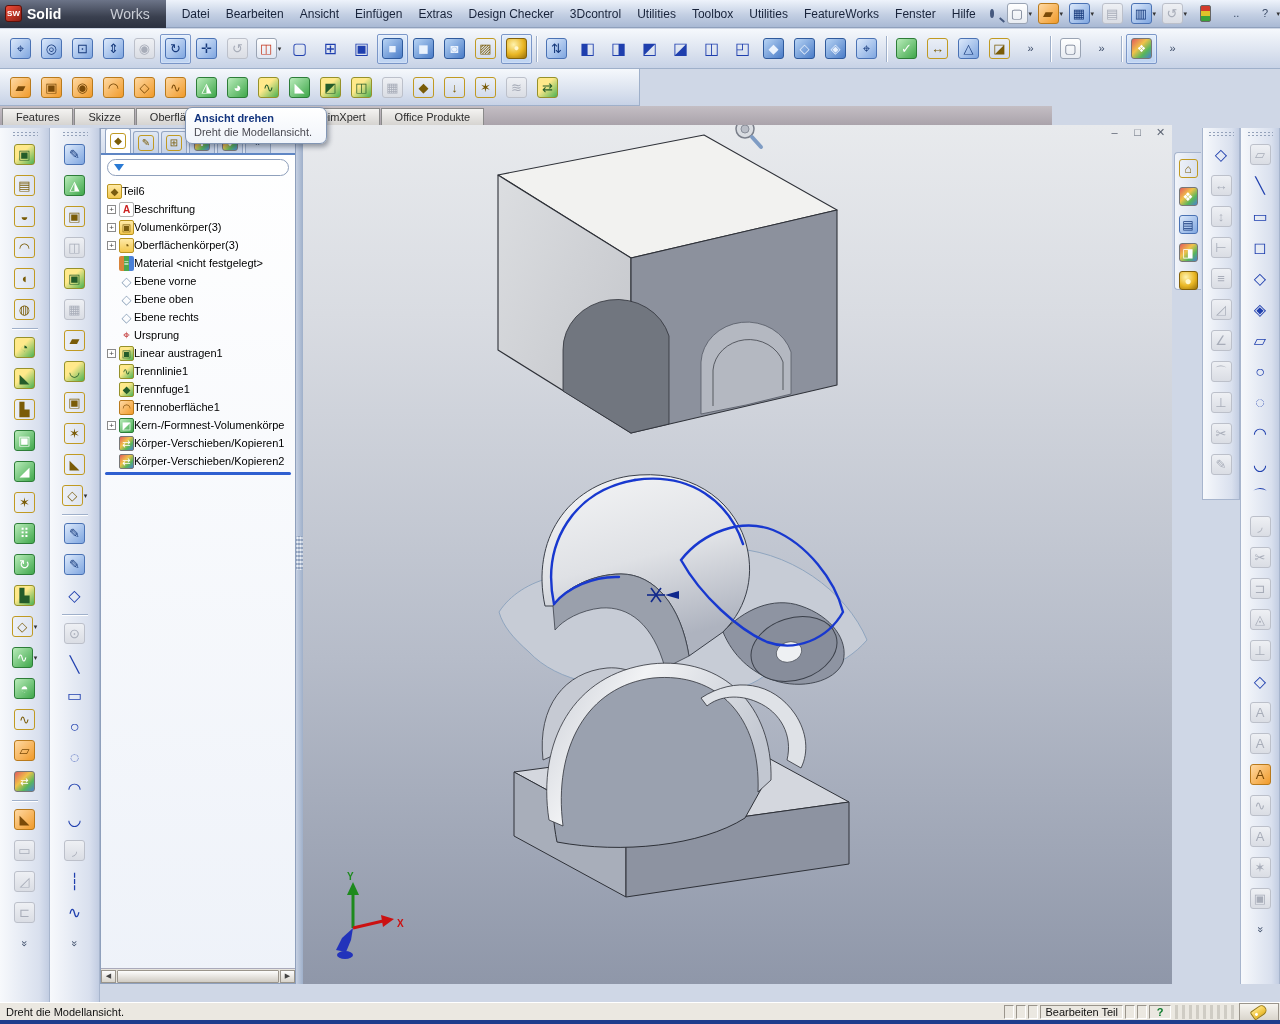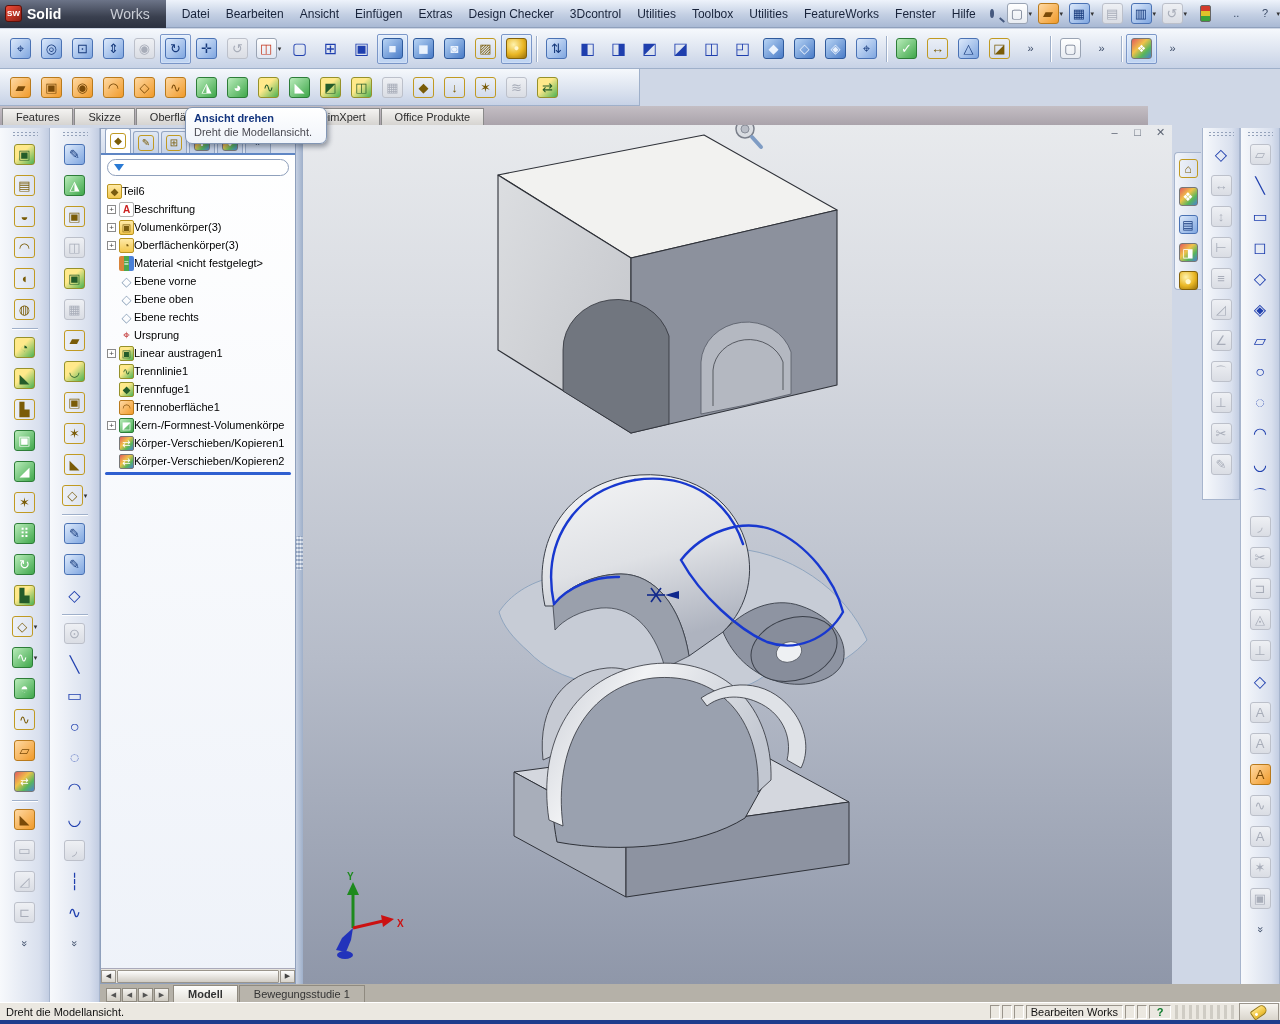--- a/index.html
+++ b/index.html
@@ -47,21 +47,21 @@
 .s-gd{background:radial-gradient(circle at 35% 30%,#fff3ae,#e9b624 55%,#96700e);border:1px solid #84620c;color:#fff8d0;font-size:9px;}
 .s-wh{background:linear-gradient(#ffffff,#e8ecf2);border:1px solid #9aa4b4;color:#6a7488;}
 .s-fl{background:transparent;border:none;color:#3a4a66;font-size:11px;}
 .s-ln{background:transparent;border:none;color:#1f3fae;font-size:16px;}
 .s-rd{background:linear-gradient(#ffffff,#dfe6f2);border:1px solid #9aa4b4;color:#c33318;}
 .s-mx{background:linear-gradient(135deg,#e25c5c,#f0c24a 40%,#57b65c 70%,#4a7fd6);border:1px solid #777;color:#fff;font-size:10px;}
 .s-tl{width:11px;height:17px;border:1px solid #666;border-radius:2px;
  background:linear-gradient(#d23a2a 0 33%,#ddc32a 33% 66%,#3aa23a 66%);color:transparent;}
 
 
-#cmdtabs{position:absolute;top:106px;left:0;width:1148px;height:19px;display:flex;align-items:flex-end;
+#cmdtabs{position:absolute;top:106px;left:0;width:1052px;height:19px;display:flex;align-items:flex-end;
  background:linear-gradient(#c4bec4,#aaa3ab);padding-left:2px;}
 .ctab{height:17px;padding:2px 13px 0 13px;font-size:11px;color:#2c2c2c;white-space:nowrap;
  background:linear-gradient(#f4f3f1,#d6d4d1);border:1px solid #8a8a8a;border-bottom:none;margin-right:1px;}
 
 
 #tooltip{position:absolute;left:185px;top:107px;width:142px;z-index:60;background:linear-gradient(#ffffff,#f0f4fa);
  border:1px solid #8296b4;border-radius:7px;padding:4px 8px 5px 8px;box-shadow:2px 3px 5px rgba(20,30,50,.4);}
 #tooltip .tt-title{font-size:11px;font-weight:bold;color:#14357e;white-space:nowrap;}
 #tooltip .tt-text{font-size:11px;color:#4a4a52;white-space:nowrap;margin-top:2px;}
 
@@ -896,39 +896,27 @@
       <div class="tbtn">
         <span class="ic s-fl rot">»</span>
       </div>
     </div>
 
   <div id="tooltip">
     <div class="tt-title">Ansicht drehen</div>
     <div class="tt-text">Dreht die Modellansicht.</div>
   </div>
 
-  <div id="bottomtabs">
-    <div id="tabnav">
-        <span class="navbtn">◀</span>
-        <span class="navbtn">◀</span>
-        <span class="navbtn">▶</span>
-        <span class="navbtn">▶</span>
-      </div>
-    <div id="dtabs" style="display:flex;align-items:flex-end;">
-        <div class="dtab active">Modell</div>
-        <div class="dtab">Bewegungsstudie 1</div>
-      </div>
-  </div>
 
   <div id="statusbar">
     <span id="statusmsg">Dreht die Modellansicht.</span>
     <span class="scell tiny"></span>
     <span class="scell tiny"></span>
     <span class="scell tiny"></span>
-    <span class="scell">Bearbeiten Works</span>
+    <span class="scell">Bearbeiten Teil</span>
     <span class="scell tiny"></span>
     <span class="scell tiny"></span>
     <span class="scell" id="helpcell">?</span>
     <span id="gripstripes"></span>
     <span id="tagcell">
         <span class="tagicon"></span>
       </span>
   </div>
   <div id="navyedge"></div>
 </div>

